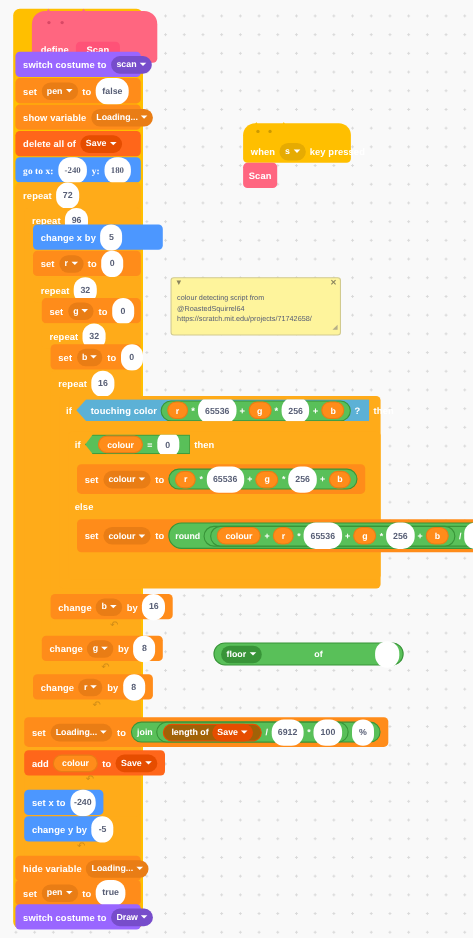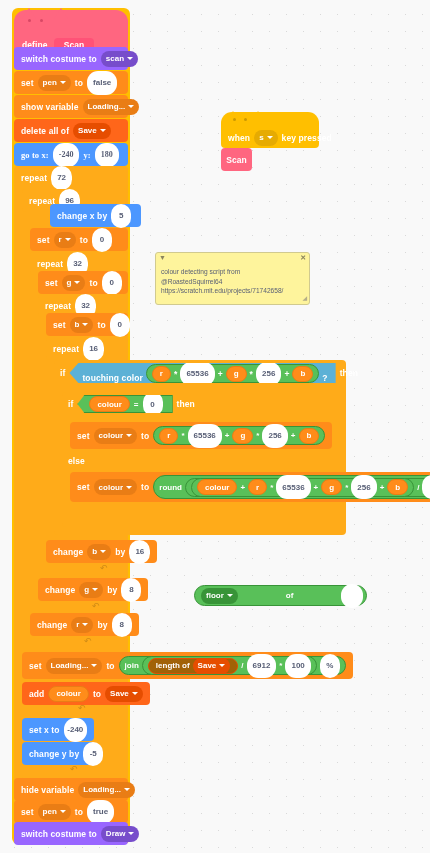--- a/index.html
+++ b/index.html
@@ -76,21 +76,21 @@
   .comment .bar2{ height:11px; display:flex; align-items:center; justify-content:space-between; padding:0 3px;}
   .comment .body{ padding:3px 5px; }
 </style>
 </head>
 <body>
 
 <div id="workspace">
 
   <div style="position:absolute;left:12px;top:8px;width:118px;height:836px;background:#ffbf00;border-radius:6px;"></div>
 
-  <div class="blk" style="left:14px;top:10px;">
+  <div class="blk" style="left:29px;top:10px;">
     <div style="position:relative;width:114px;">
 
       <div style="position:absolute;left:8px;top:-2px;width:0;height:0;border-left:7px solid transparent;border-right:7px solid transparent;border-bottom:11px solid #ff6680;"></div>
       <div style="position:absolute;left:40px;top:-2px;width:0;height:0;border-left:7px solid transparent;border-right:7px solid transparent;border-bottom:11px solid #ff6680;"></div>
       <div style="background:#ff6680;border-radius:12px 12px 4px 4px;height:47px;padding-top:22px;display:flex;align-items:center;gap:6px;padding-left:8px;">
         <span class="lbl">define</span>
         <span style="background:#ff5277;border-radius:4px;padding:2px 10px;" class="lbl">Scan</span>
       </div>
       <div style="position:absolute;left:14px;top:9px;display:flex;gap:9px;">
         <span style="width:3px;height:3px;background:#d94865;border-radius:50%;"></span>
@@ -160,21 +160,21 @@
 
   <div style="position:absolute;left:22px;top:189px;width:106px;height:592px;background:#ffab19;border-radius:4px;"></div>
   <div class="blk" style="left:22px;top:189px;">
     <div class="bar c-control" style="width:106px;">
       <span class="lbl">repeat</span>
       <span class="oval">96</span>
     </div>
   </div>
 
   <div class="blk" style="left:30px;top:204px;">
-    <div class="bar c-motion" style="width:91px;margin-left:20px;">
+    <div class="bar c-motion" style="width:118px;">
       <span class="lbl">change x by</span>
       <span class="oval">5</span>
     </div>
   </div>
 
   <div class="blk" style="left:30px;top:228px;">
     <div class="bar c-data" style="width:98px;">
       <span class="lbl">set</span>
       <span class="dd data">
           <span>r</span>
@@ -229,21 +229,21 @@
   <div class="blk" style="left:46px;top:337px;">
     <div class="bar c-control" style="width:82px;">
       <span class="lbl">repeat</span>
       <span class="oval">16</span>
     </div>
   </div>
 
   <div style="position:absolute;left:54px;top:360px;width:292px;height:175px;background:#ffab19;border-radius:4px;"></div>
   <div class="blk" style="left:54px;top:360px;height:26px;display:flex;align-items:center;gap:4px;padding-left:6px;">
     <span class="lbl">if</span>
-    <span style="background:#5cb1d6;height:20px;display:inline-flex;align-items:flex-end;gap:3px;padding:0 8px 0 13px;clip-path:polygon(9px 0,100% 0,100% 100%,9px 100%,0 50%);">
+    <span style="background:#5cb1d6;height:20px;display:inline-flex;align-items:center;gap:3px;padding:0 8px 0 13px;clip-path:polygon(9px 0,100% 0,100% 100%,9px 100%,0 50%);">
       <span class="lbl">touching color</span>
       <span class="op" style="border-radius:12px;">
         <span class="rep">r</span>
         <span class="lbl">*</span>
         <span class="oval">65536</span>
         <span class="lbl">+</span>
         <span class="rep">g</span>
         <span class="lbl">*</span>
         <span class="oval">256</span>
         <span class="lbl">+</span>

